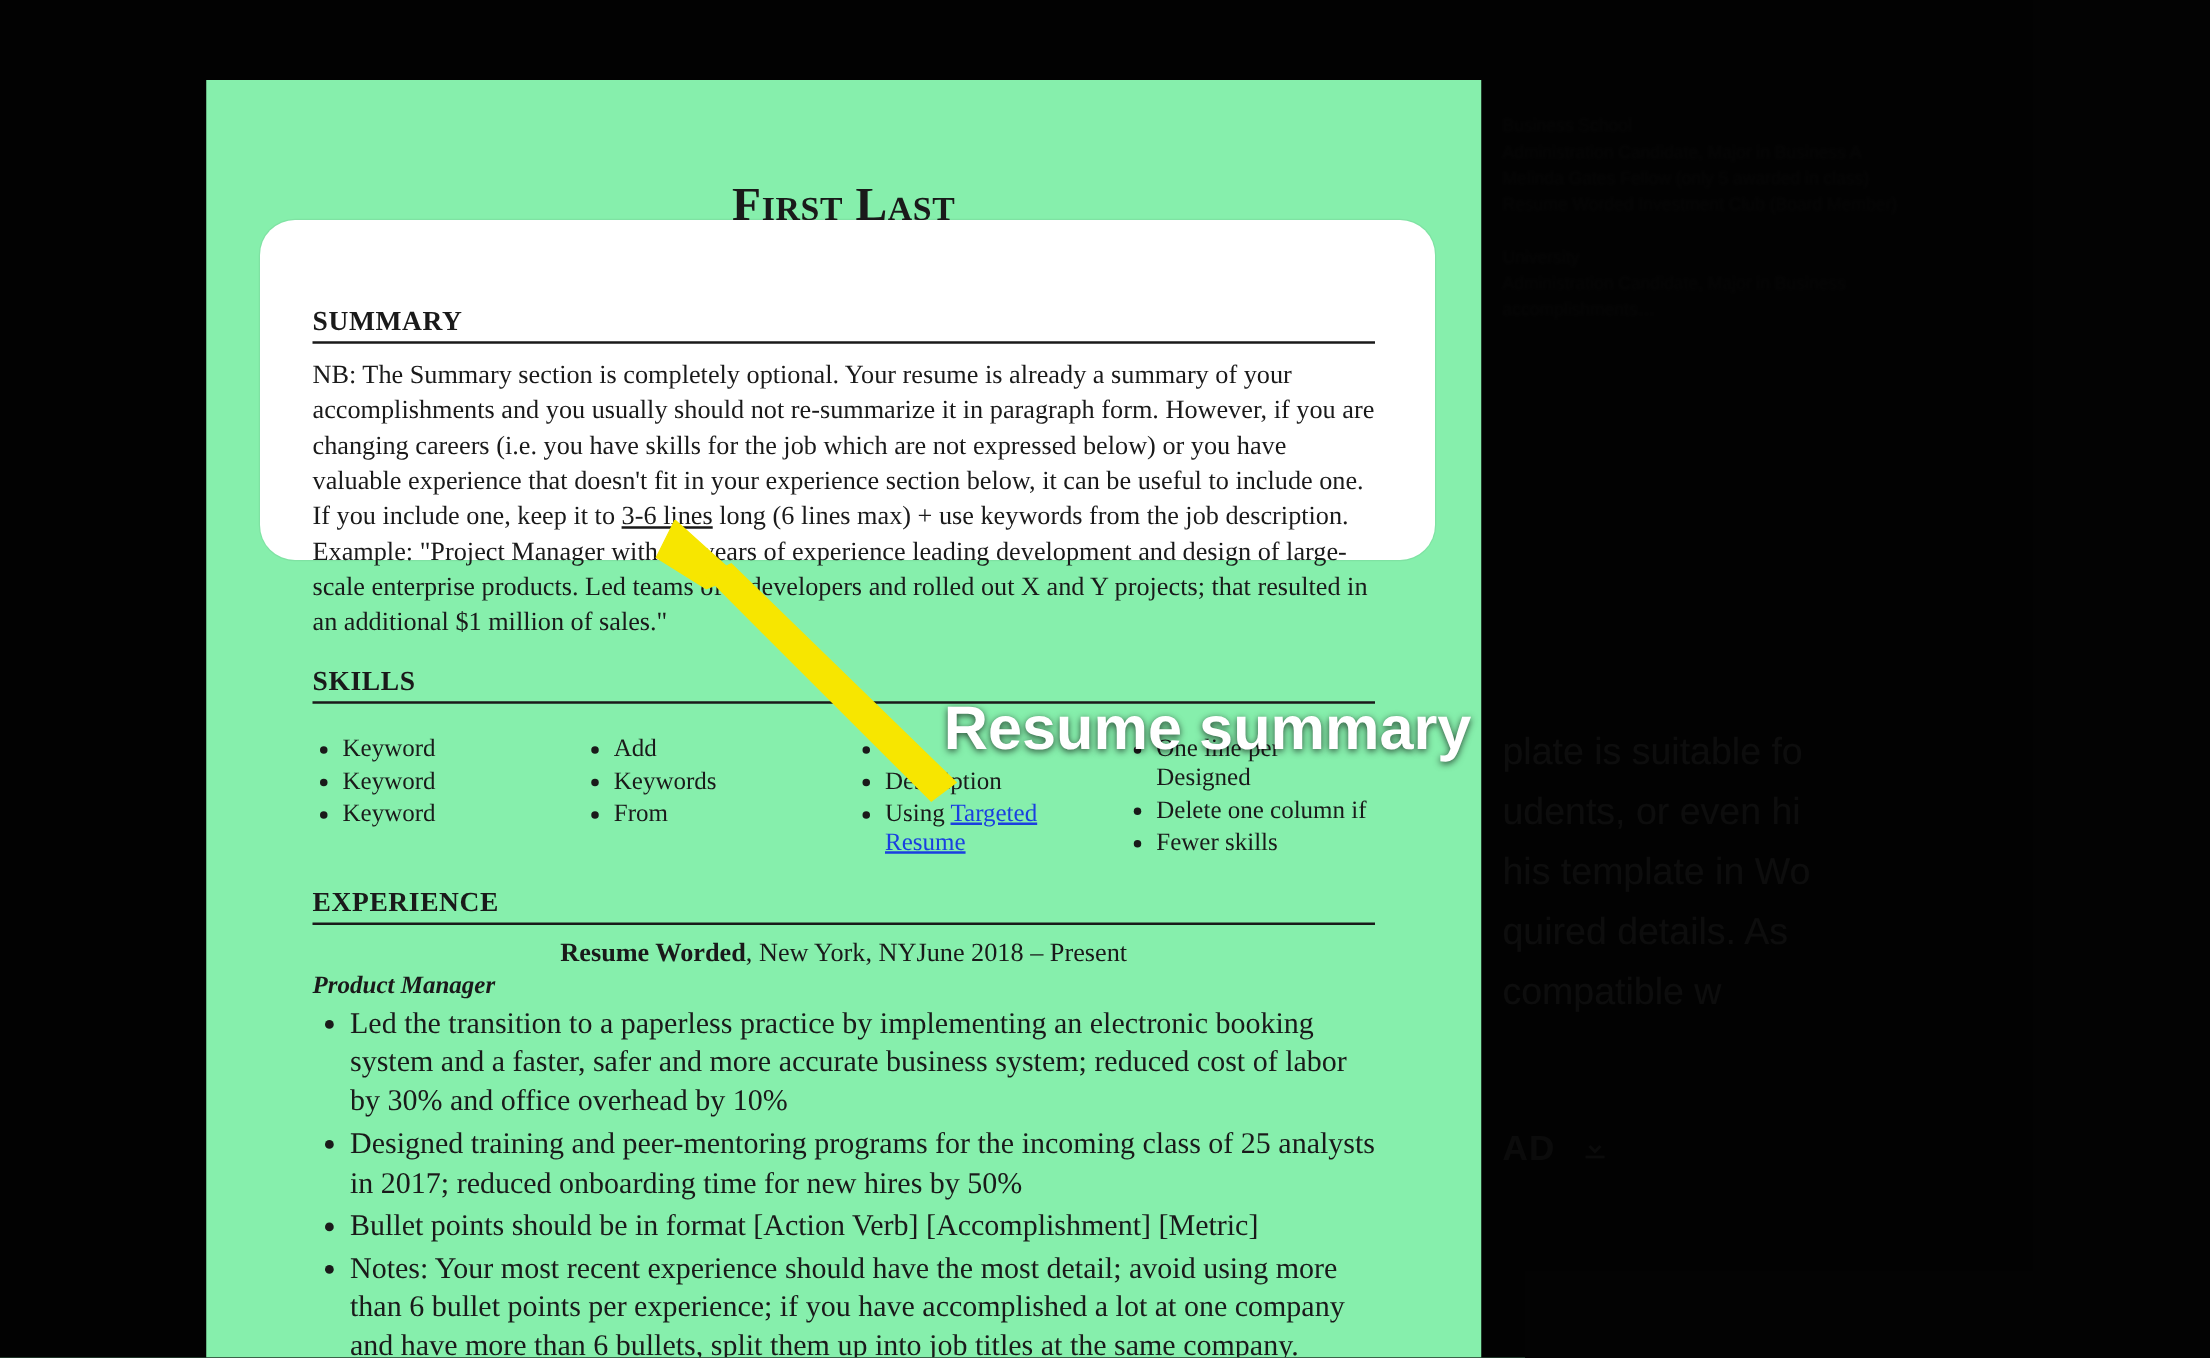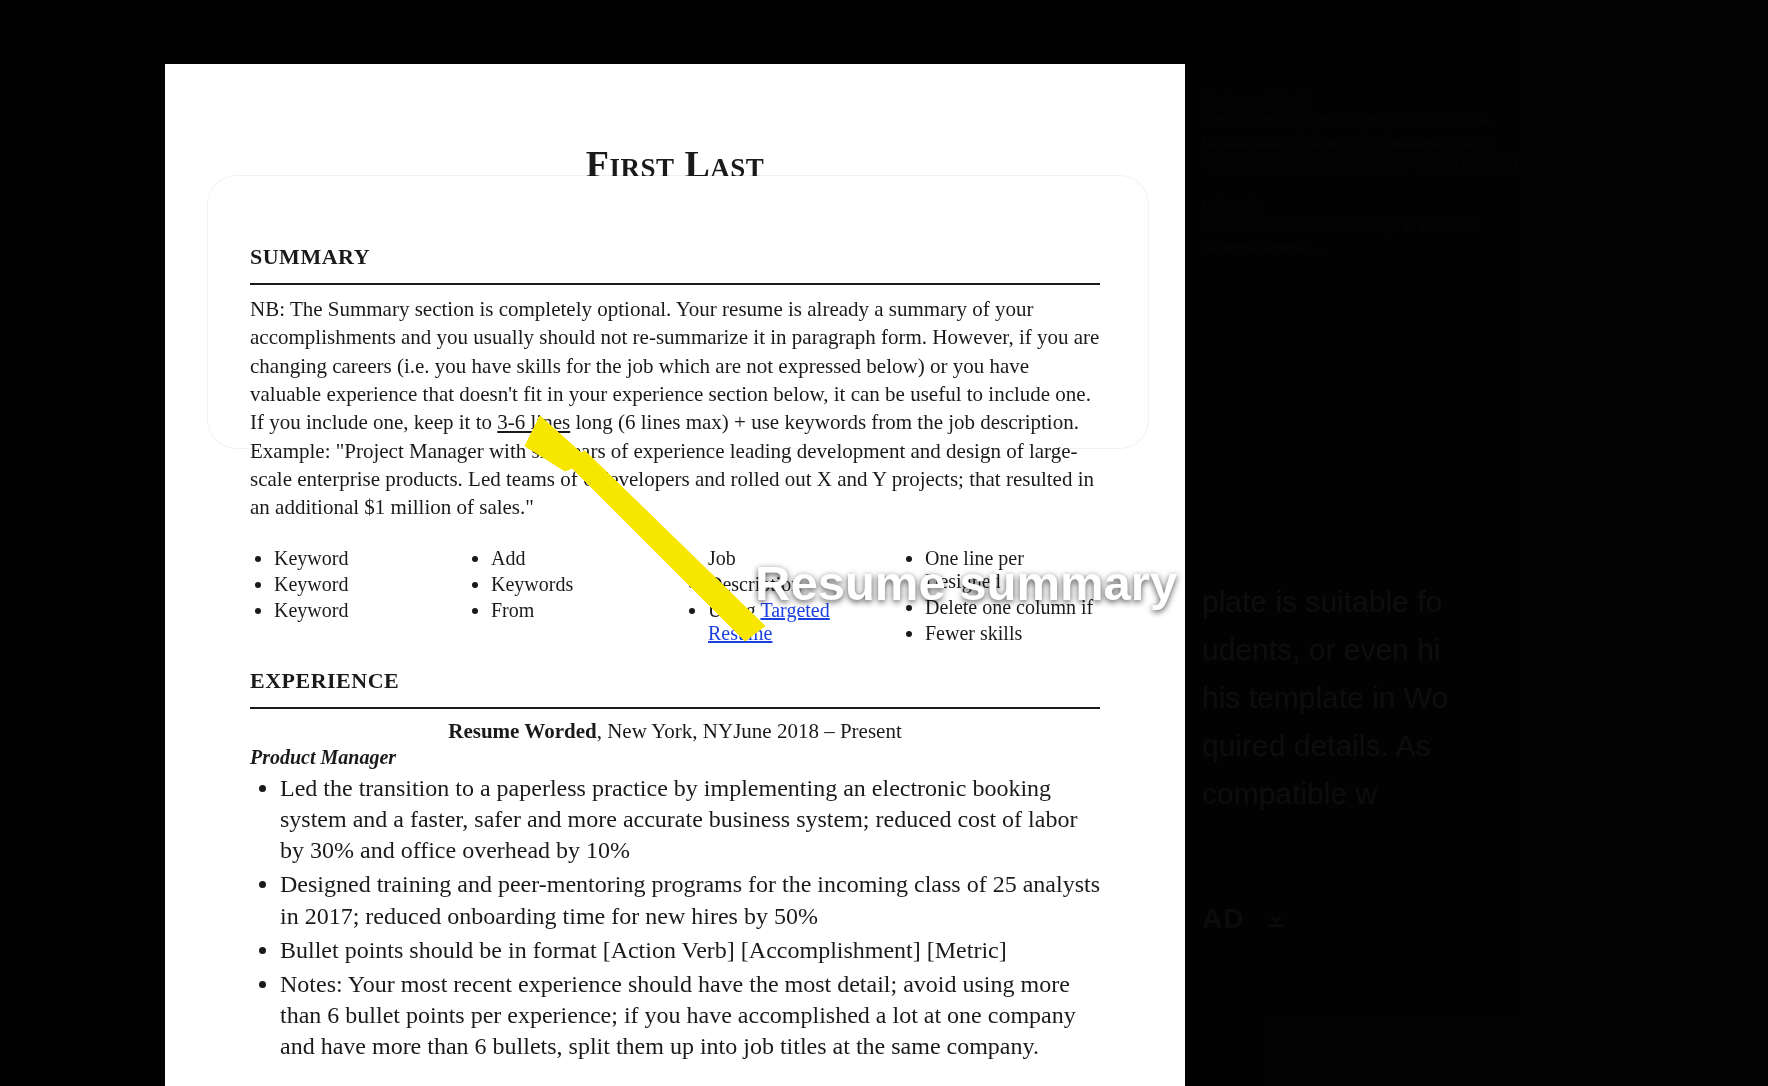--- a/index.html
+++ b/index.html
@@ -52,21 +52,21 @@
     background: rgba(0,0,0,0.78);
   }
 
   
   .page-wrap {
     position: absolute;
     left: 165px;
     top: 64px;
     width: 1020px;
     height: 1022px;
-    background: #ffffff;
+    background: #86efac;
     overflow: hidden;
   }
 
   .page {
     position: absolute;
     inset: 0;
     padding: 60px 85px 0 85px;
     color: #1a1a1a;
   }
 
@@ -102,21 +102,21 @@
   .section {
     position: relative;
     z-index: 3;
   }
 
   .sec-title {
     font-size: 22px;
     font-weight: 700;
     letter-spacing: 0.5px;
     border-bottom: 2px solid #1a1a1a;
-    padding-bottom: 13px;
+    padding-bottom: 3px;
     margin: 20px 0 10px 0;
   }
 
   .summary-text {
     font-size: 21px;
     line-height: 1.35;
     text-align: left;
   }
   .uline { text-decoration: underline; }
 
@@ -207,20 +207,21 @@
     <div class="contact">Bay Area, California • +1-234-456-789 • professionalemail@resumeworded.com • linkedin.com/in/username</div>
 
     <div class="section">
       <div class="sec-title">SUMMARY</div>
       <div class="summary-text">
         <span>NB: The Summary section is completely optional. Your resume is already a summary of your accomplishments and you usually should not re-summarize it in paragraph form. However, if you are changing careers (i.e. you have skills for the job which are not expressed below) or you have valuable experience that doesn't fit in your experience section below, it can be useful to include one. If you include one, keep it to </span><span class="uline">3-6 lines</span><span> long (6 lines max) + use keywords from the job description. Example: "Project Manager with six years of experience leading development and design of large-scale enterprise products. Led teams of 6 developers and rolled out X and Y projects; that resulted in an additional $1 million of sales."</span>
       </div>
     </div>
 
     <div class="section">
+      <div class="sec-title">SKILLS</div>
       <div class="skills-cols">
         <ul>
           <li>Keyword</li>
           <li>Keyword</li>
           <li>Keyword</li>
         </ul>
         <ul>
           <li>Add</li>
           <li>Keywords</li>
           <li>From</li>

